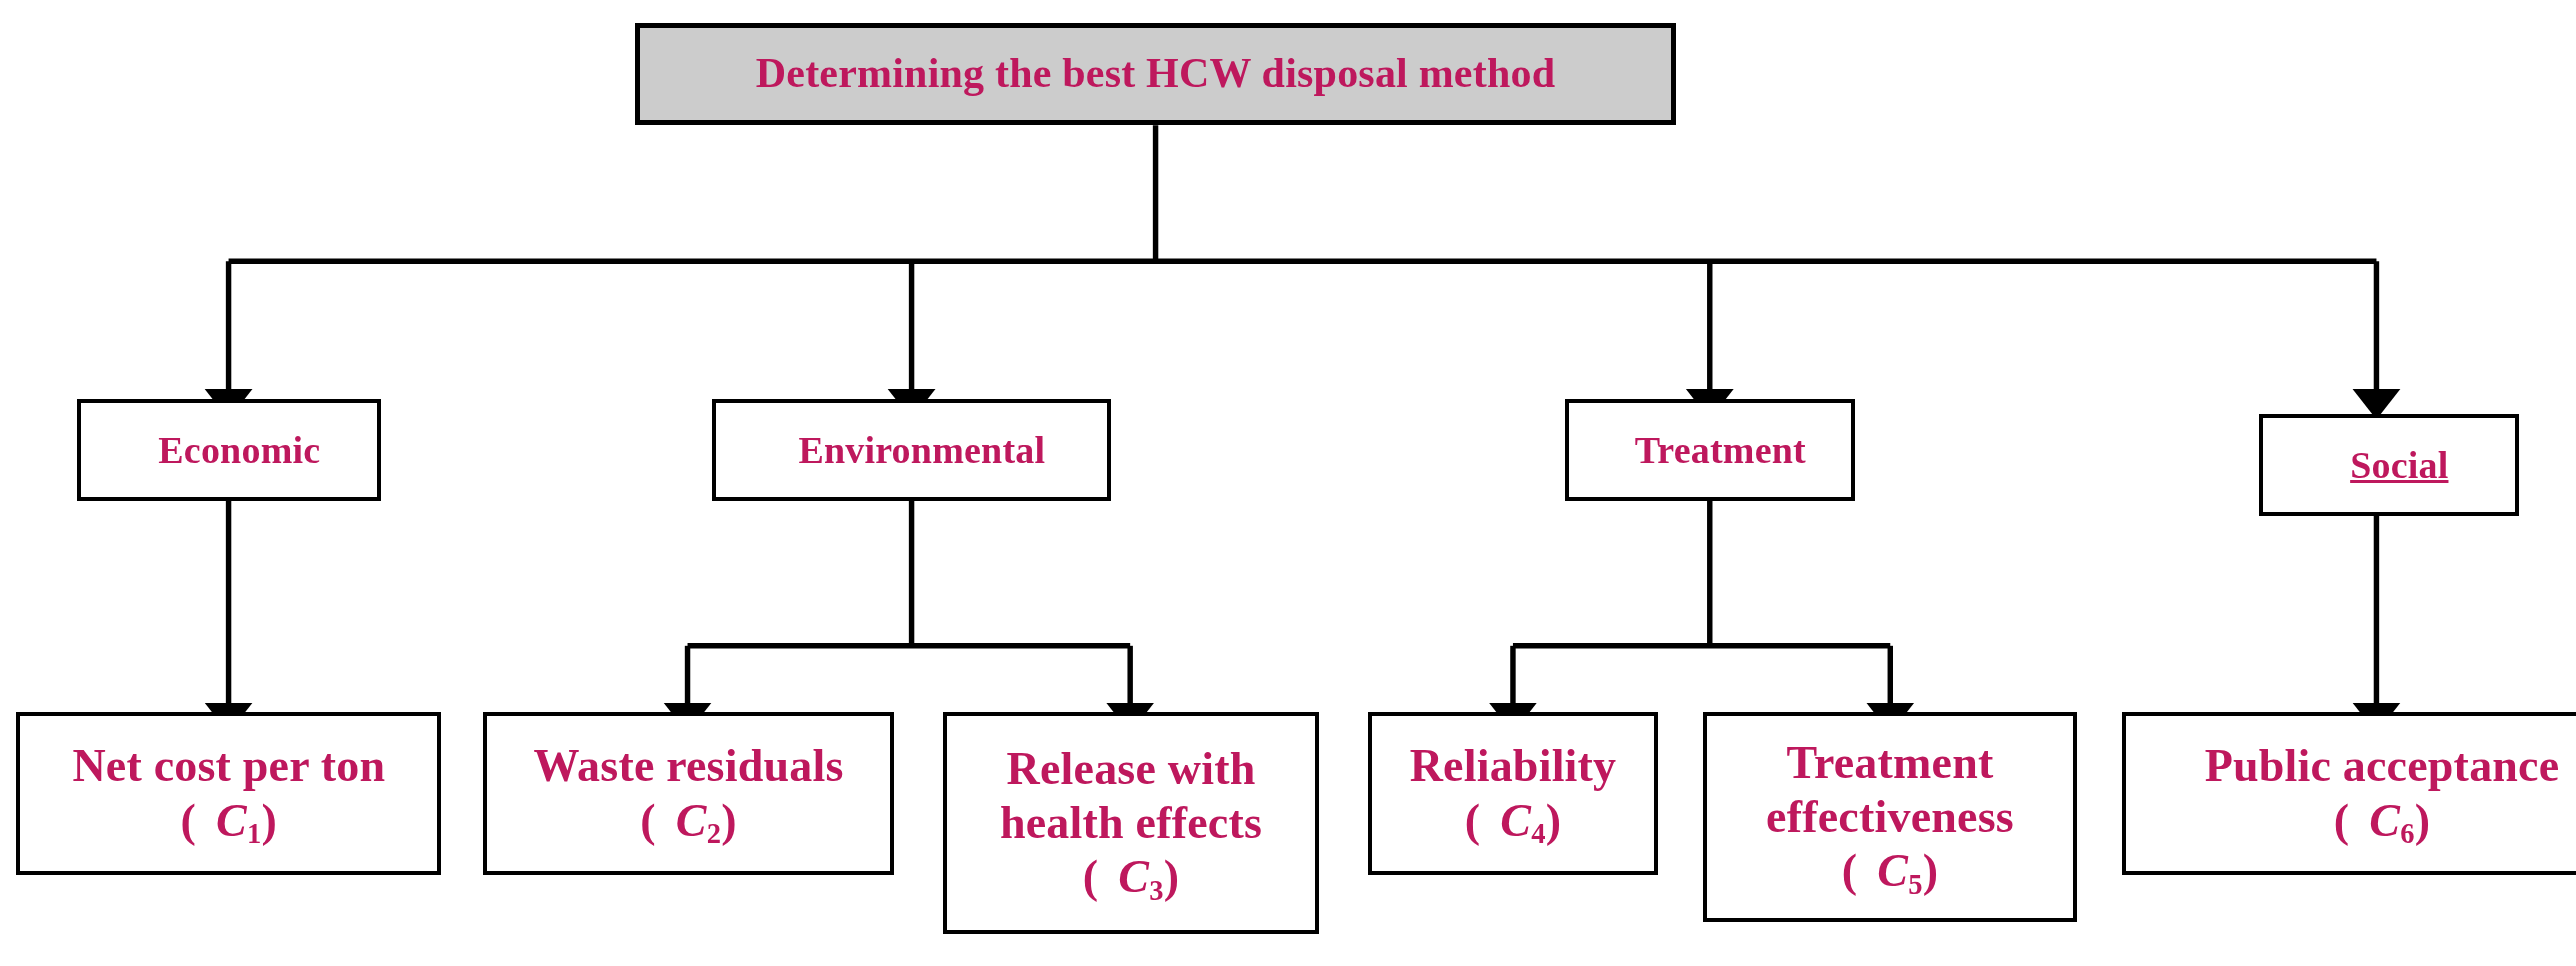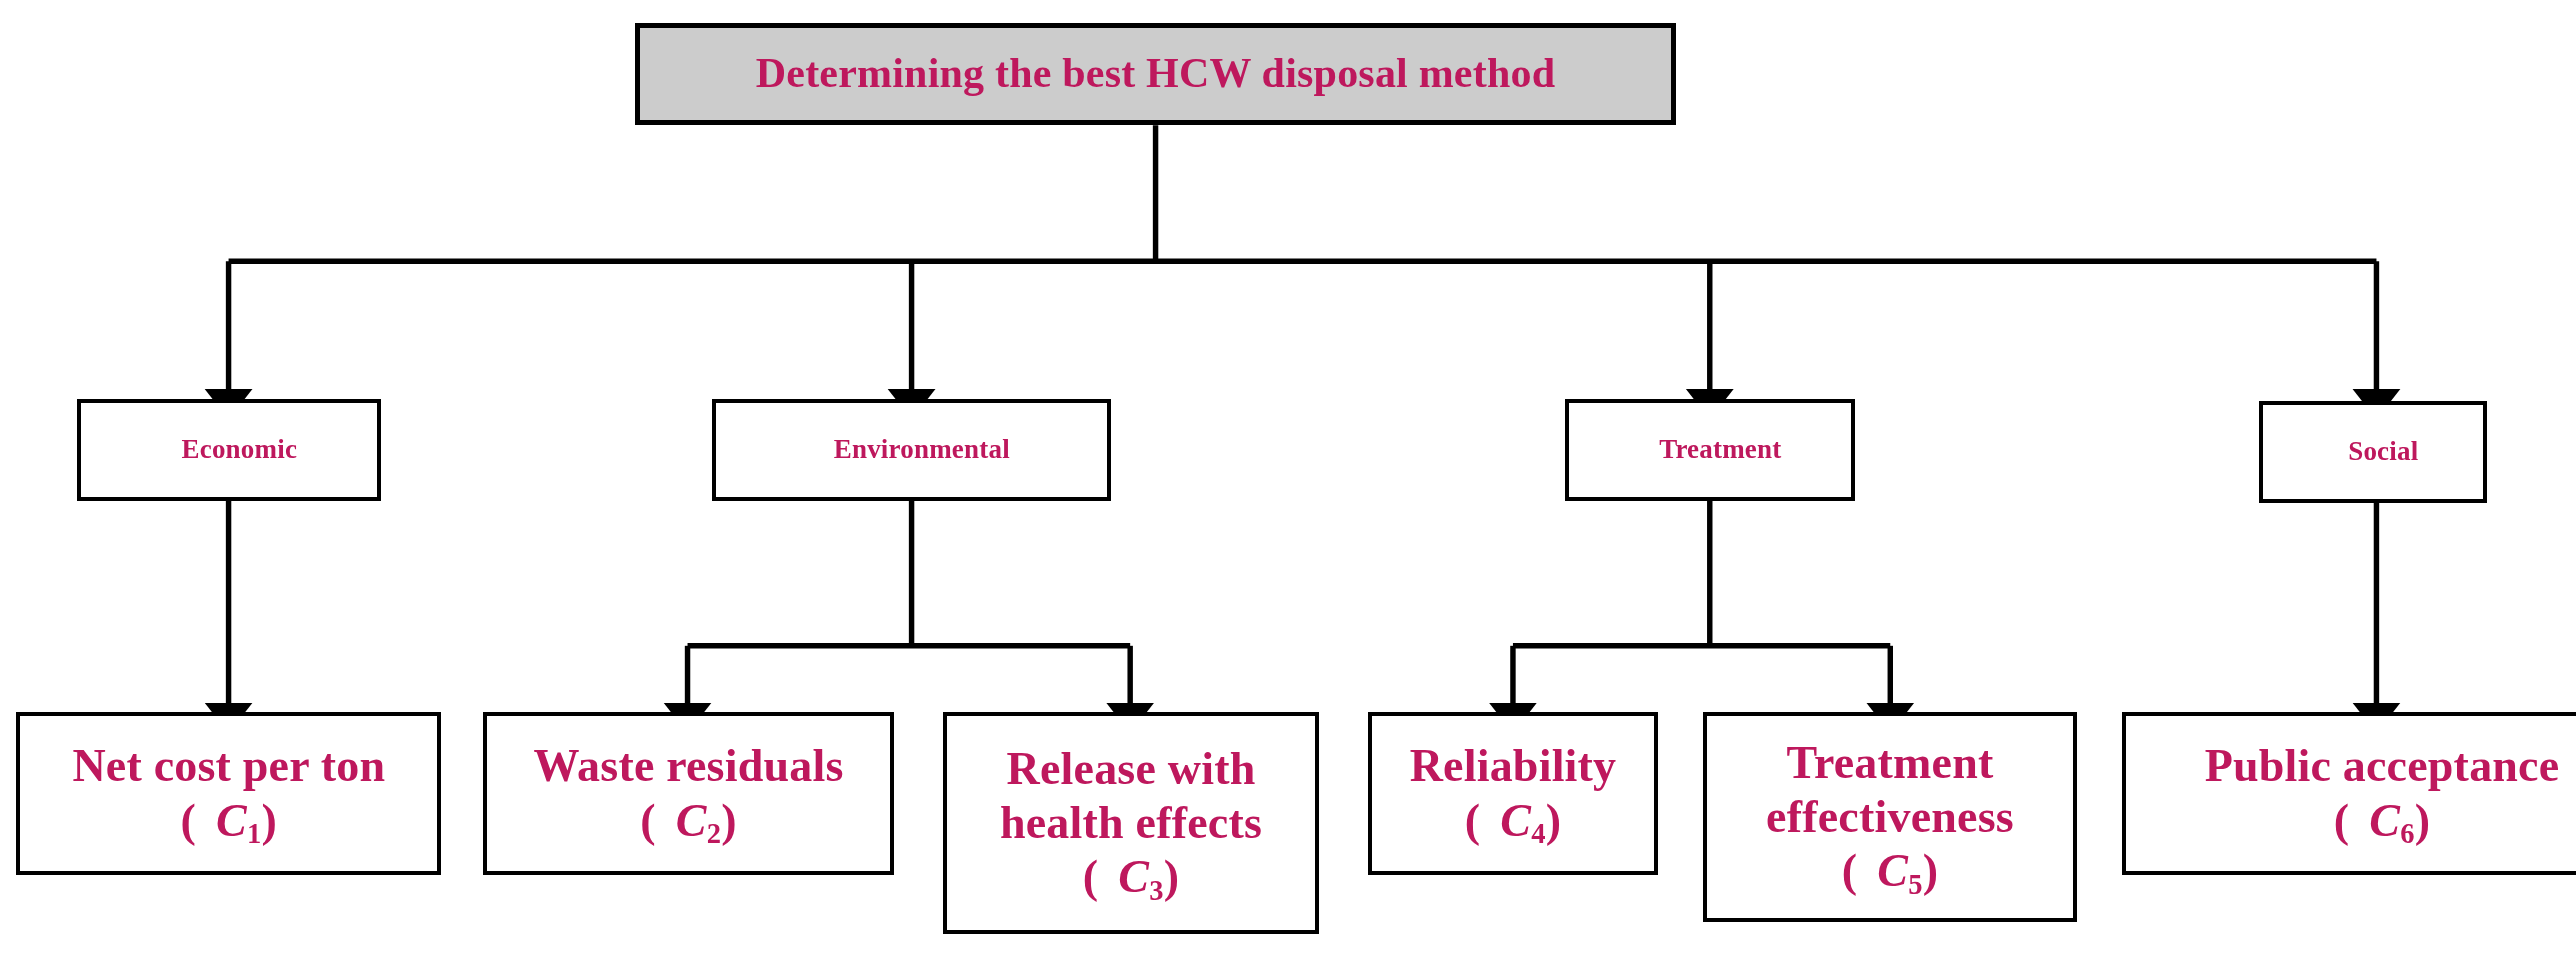--- a/index.html
+++ b/index.html
@@ -40,21 +40,21 @@
     line-height: 1.18;
     letter-spacing: 0.2px;
     padding: 1.8px 5.4px;
   }
   .node.root {
     background: #cccccc;
     border-width: 5.4px;
     font-size: 42px;
   }
   .node.level2 {
-    font-size: 27px;
+    font-size: 38px;
     padding-left: 26px;
   }
   .node.leaf {
     font-size: 46px;
   }
   .node .label {
     display: block;
     width: 100%;
     white-space: pre-line;
   }
@@ -117,21 +117,21 @@
   </div>
 
   <div class="node level2" style="left:712px; top:399px; width:399px; height:102px;">
     <span class="label">Environmental</span>
   </div>
 
   <div class="node level2" style="left:1565px; top:399px; width:290px; height:102px;">
     <span class="label">Treatment</span>
   </div>
 
-  <div class="node level2" style="left:2259px; top:401px; width:228px; height:102px;">
+  <div class="node level2" style="left:2259px; top:414px; width:260px; height:102px;text-decoration:underline;">
     <span class="label">Social</span>
   </div>
 
   <div class="node leaf" style="left:16.3px; top:712px; width:425px; height:163px; flex-direction:column;">
     <span class="label">Net cost per ton</span>
     <span>(<span class="code"><span>C</span><sub>1</sub></span>)</span>
   </div>
 
   <div class="node leaf" style="left:483px; top:712px; width:411px; height:163px; flex-direction:column;">
     <span class="label">Waste residuals</span>

